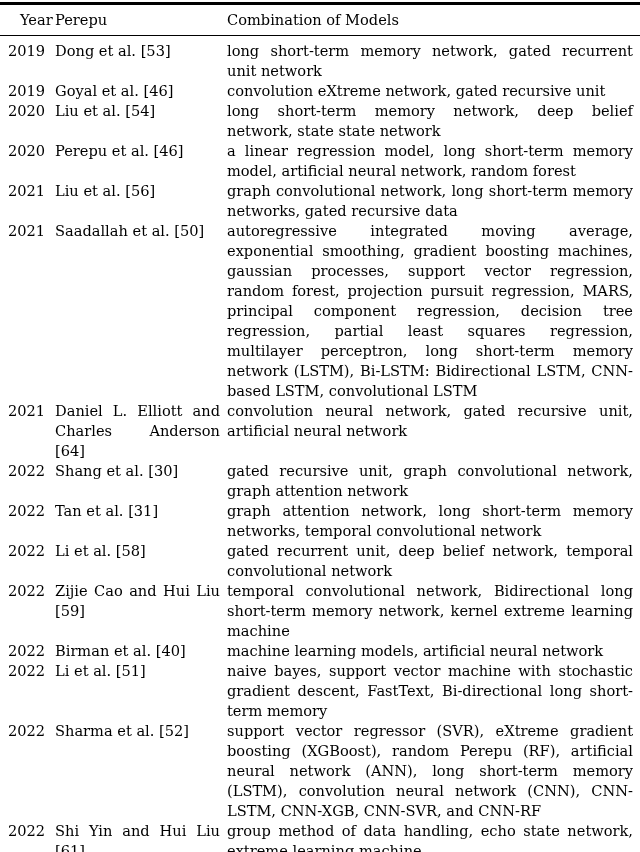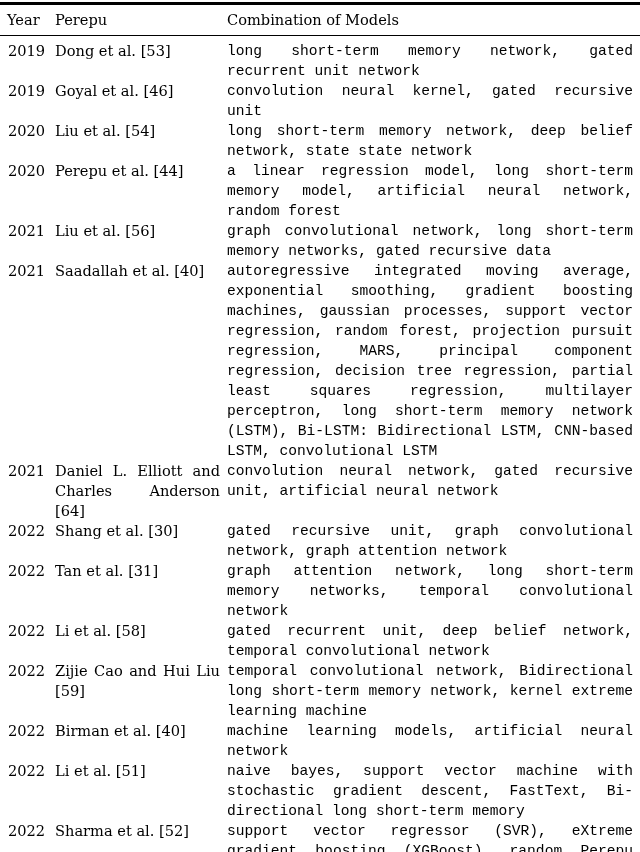--- a/index.html
+++ b/index.html
@@ -30,40 +30,39 @@
   col.col-year   { width: 55px; }
   col.col-author { width: 172px; }
   col.col-models { width: 413px; }
   thead th {
     font-weight: normal;
     text-align: left;
     vertical-align: top;
     padding: 5px 0 5px 0;
     border-bottom: 1.5px solid #000;
   }
-  thead th.year   { padding-left: 7px; }
+  thead th.year   { padding-left: 20px; }
   thead th.models { padding-right: 16px; }
   tbody td {
     vertical-align: top;
     padding: 0;
   }
   tbody tr:first-child td { padding-top: 5px; }
   tbody tr:last-child td  { padding-bottom: 6px; }
   td.year   { padding-left: 8px; }
   td.author {
     text-align: justify;
     padding-right: 7px;
     hyphens: auto;
     -webkit-hyphens: auto;
   }
   td.models {
     text-align: justify;
     padding-right: 7px;
     hyphens: auto;
-    font-family: Liberation Mono, monospace;
     -webkit-hyphens: auto;
   }
   .page-number {
     position: absolute;
     left: 303px;
     top: 858px;
     font-family: "DejaVu Serif", serif;
     font-size: 14.6px;
     line-height: 20px;
     color: #000;
@@ -92,44 +91,44 @@
     <tbody>
   <tr>
     <td class="year">2019</td>
     <td class="author">Dong et al. [53]</td>
     <td class="models">long short-term memory network, gated recurrent unit network</td>
   </tr>
 
   <tr>
     <td class="year">2019</td>
     <td class="author">Goyal et al. [46]</td>
-    <td class="models">convolution neural kernel, gated recursive unit</td>
+    <td class="models">convolution eXtreme network, gated recursive unit</td>
   </tr>
 
   <tr>
     <td class="year">2020</td>
     <td class="author">Liu et al. [54]</td>
     <td class="models">long short-term memory network, deep belief network, state state network</td>
   </tr>
 
   <tr>
     <td class="year">2020</td>
-    <td class="author">Perepu et al. [44]</td>
+    <td class="author">Perepu et al. [46]</td>
     <td class="models">a linear regression model, long short-term memory model, artificial neural network, random forest</td>
   </tr>
 
   <tr>
     <td class="year">2021</td>
     <td class="author">Liu et al. [56]</td>
     <td class="models">graph convolutional network, long short-term memory networks, gated recursive data</td>
   </tr>
 
   <tr>
     <td class="year">2021</td>
-    <td class="author">Saadallah et al. [40]</td>
+    <td class="author">Saadallah et al. [50]</td>
     <td class="models">autoregressive integrated moving average, exponential smoothing, gradient boosting machines, gaussian processes, support vector regression, random forest, projection pursuit regression, MARS, principal component regression, decision tree regression, partial least squares regression, multilayer perceptron, long short-term memory network (LSTM), Bi-LSTM: Bidirectional LSTM, CNN-based LSTM, convolutional LSTM</td>
   </tr>
 
   <tr>
     <td class="year">2021</td>
     <td class="author">Daniel L. Elliott and Charles Anderson [64]</td>
     <td class="models">convolution neural network, gated recursive unit, artificial neural network</td>
   </tr>
 
   <tr>

